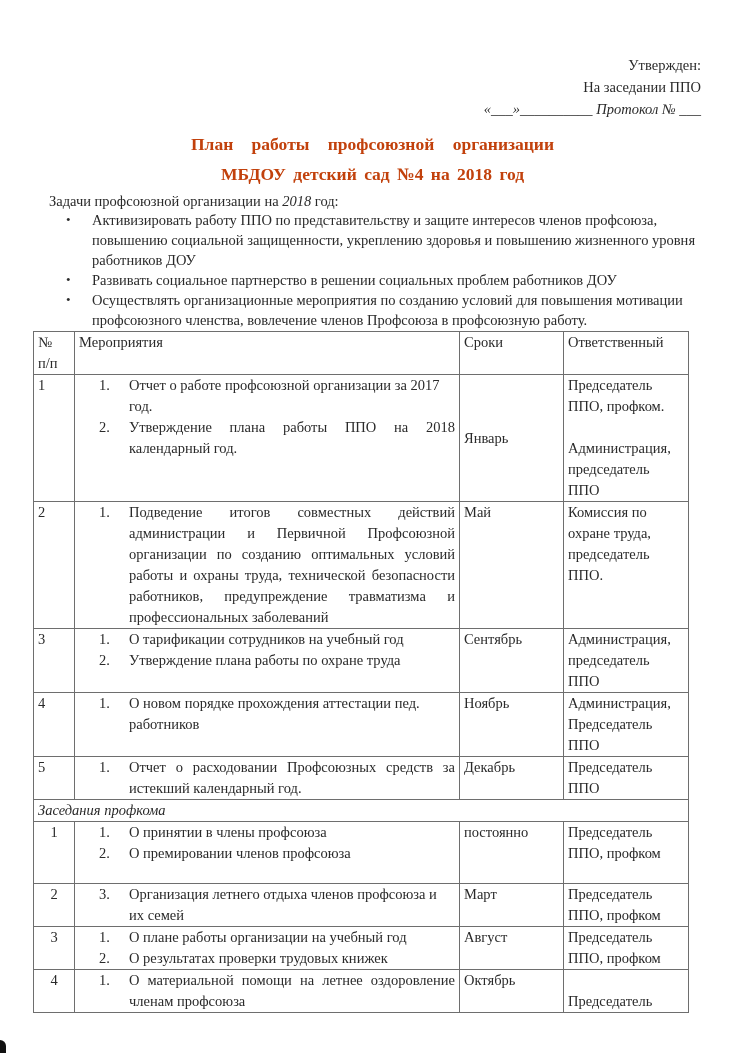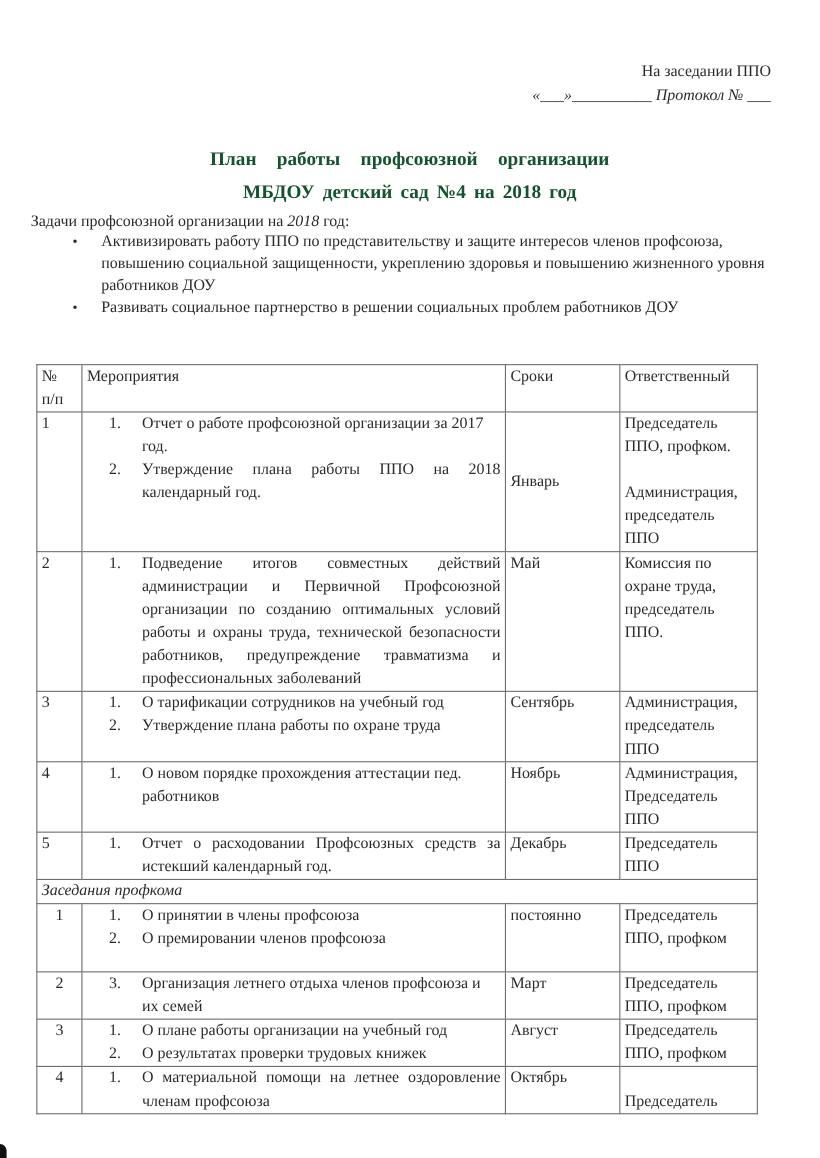--- a/index.html
+++ b/index.html
@@ -9,25 +9,25 @@
     color:#2a2a2a; font-size:14.5px;
   }
   .approval {
     position:absolute; right:44px; top:54px; text-align:right;
     line-height:22px; font-size:14.5px;
   }
   .approval .proto { font-style:normal; }
   .approval .proto i { font-style:italic; }
   .title {
     position:absolute; left:0; width:745px; text-align:center;
-    font-weight:bold; font-size:17.5px; color:#14532d;
+    font-weight:bold; font-size:17.5px; color:#c2410c;
   }
   .title.t1 { top:134px; word-spacing:14px; }
   .title.t2 { top:164px; word-spacing:3px; }
-  .tasks-head { position:absolute; left:28px; top:193px; font-size:14.5px; }
+  .tasks-head { position:absolute; left:49px; top:193px; font-size:14.5px; }
   .tasks-head i { font-style:italic; }
   ul.tasks {
     position:absolute; left:60px; top:210px; width:640px; margin:0; padding:0;
     list-style:none; line-height:20px; font-size:14.5px;
   }
   ul.tasks li { position:relative; padding-left:32px; }
   ul.tasks li::before {
     content:"•"; position:absolute; left:6px; top:0; font-size:13px;
   }
   table.plan {
@@ -48,32 +48,34 @@
   ol.acts { margin:0; padding:0; list-style:none; }
   ol.acts li { position:relative; padding-left:50px; }
   ol.acts li .n { position:absolute; left:20px; }
   .just { text-align:justify; }
   .mark { position:absolute; left:0; top:1040px; width:6px; height:13px; background:#111; border-radius:0 6px 0 0; }
 </style>
 </head>
 <body>
 
 <div class="approval">
+  <div>Утвержден:</div>
   <div>На заседании ППО</div>
   <div class="proto"><i>«___»__________</i> <i>Протокол № ___</i></div>
 </div>
 
 <div class="title t1">План работы профсоюзной организации</div>
 <div class="title t2">МБДОУ детский сад №4 на 2018 год</div>
 
 <div class="tasks-head"><span>Задачи профсоюзной организации на </span><i>2018</i><span> год:</span></div>
 
 <ul class="tasks">
   <li>Активизировать работу ППО по представительству и защите интересов членов профсоюза, повышению социальной защищенности, укреплению здоровья и повышению жизненного уровня работников ДОУ</li>
   <li>Развивать социальное партнерство в решении социальных проблем работников ДОУ</li>
+  <li>Осуществлять организационные мероприятия по созданию условий для повышения мотивации профсоюзного членства, вовлечение членов Профсоюза в профсоюзную работу.</li>
 </ul>
 
 <table class="plan">
   <colgroup>
       <col class="c1">
       <col class="c2">
       <col class="c3">
       <col class="c4">
     </colgroup>
   <tbody>

